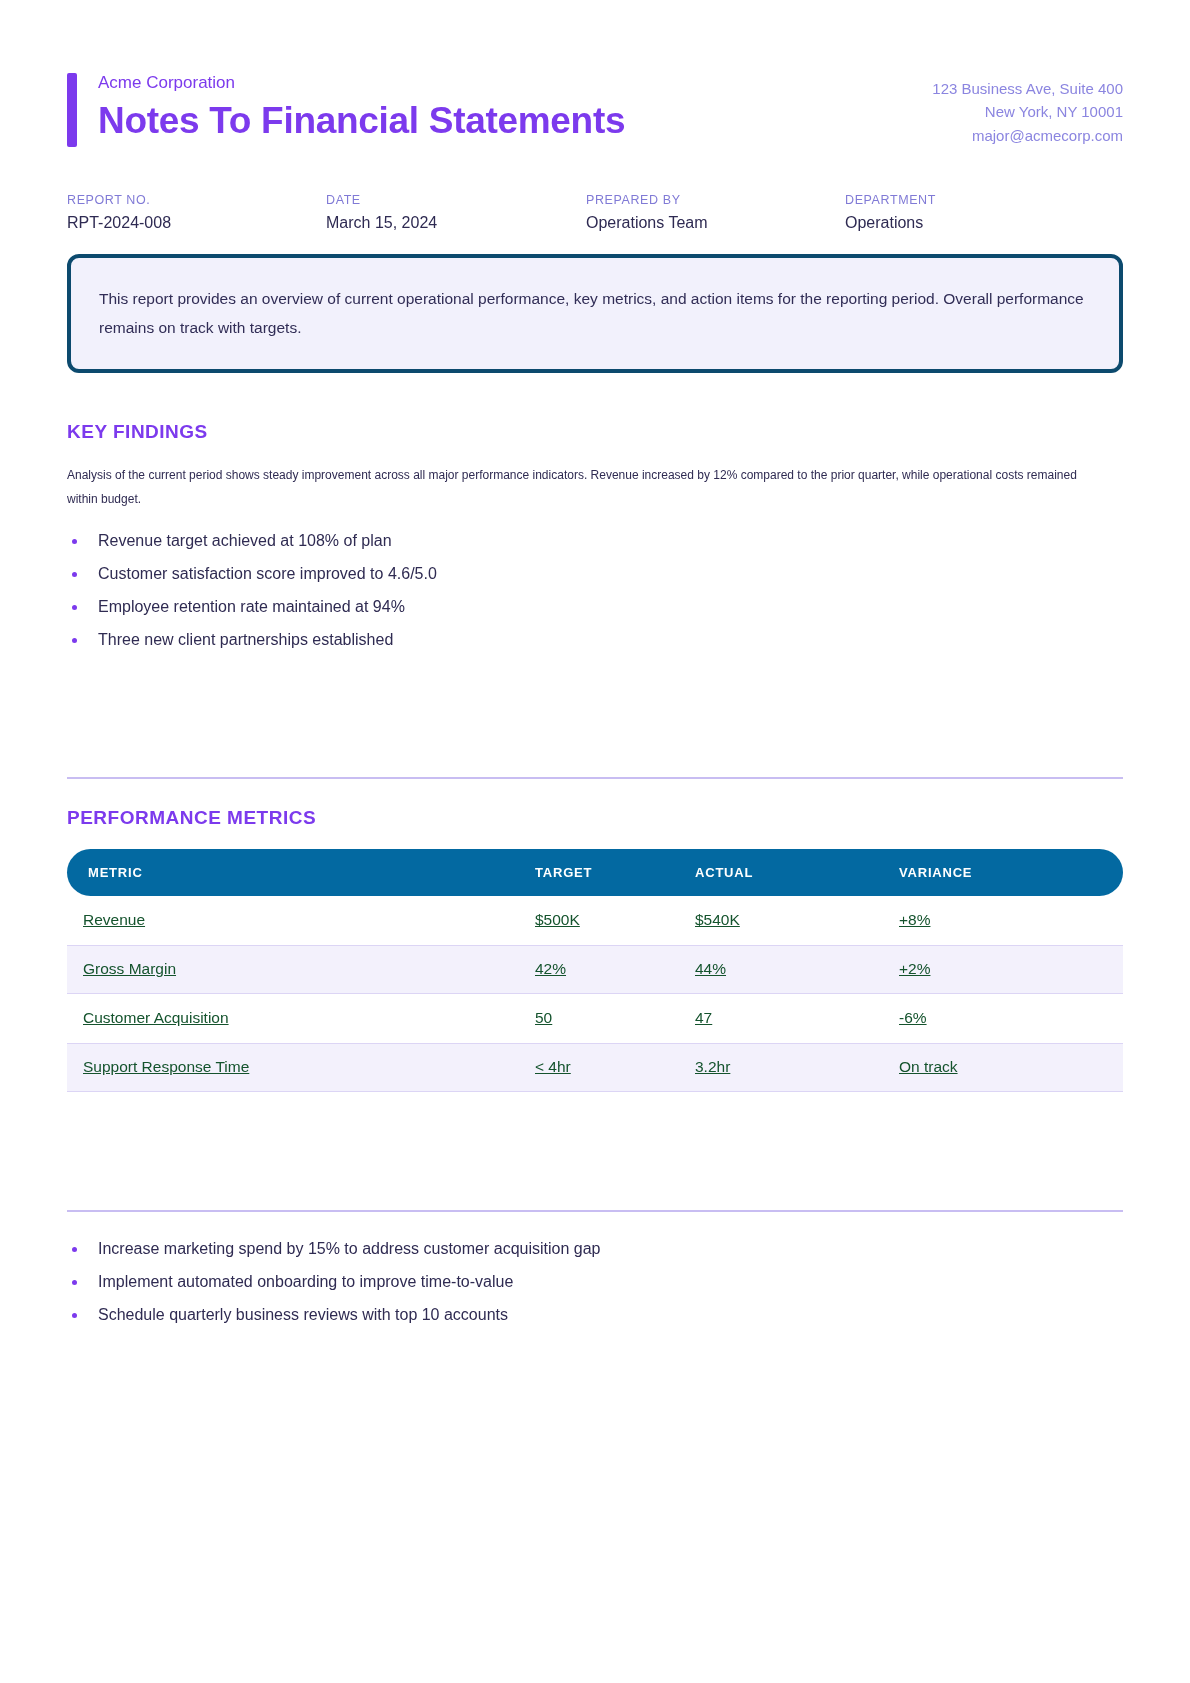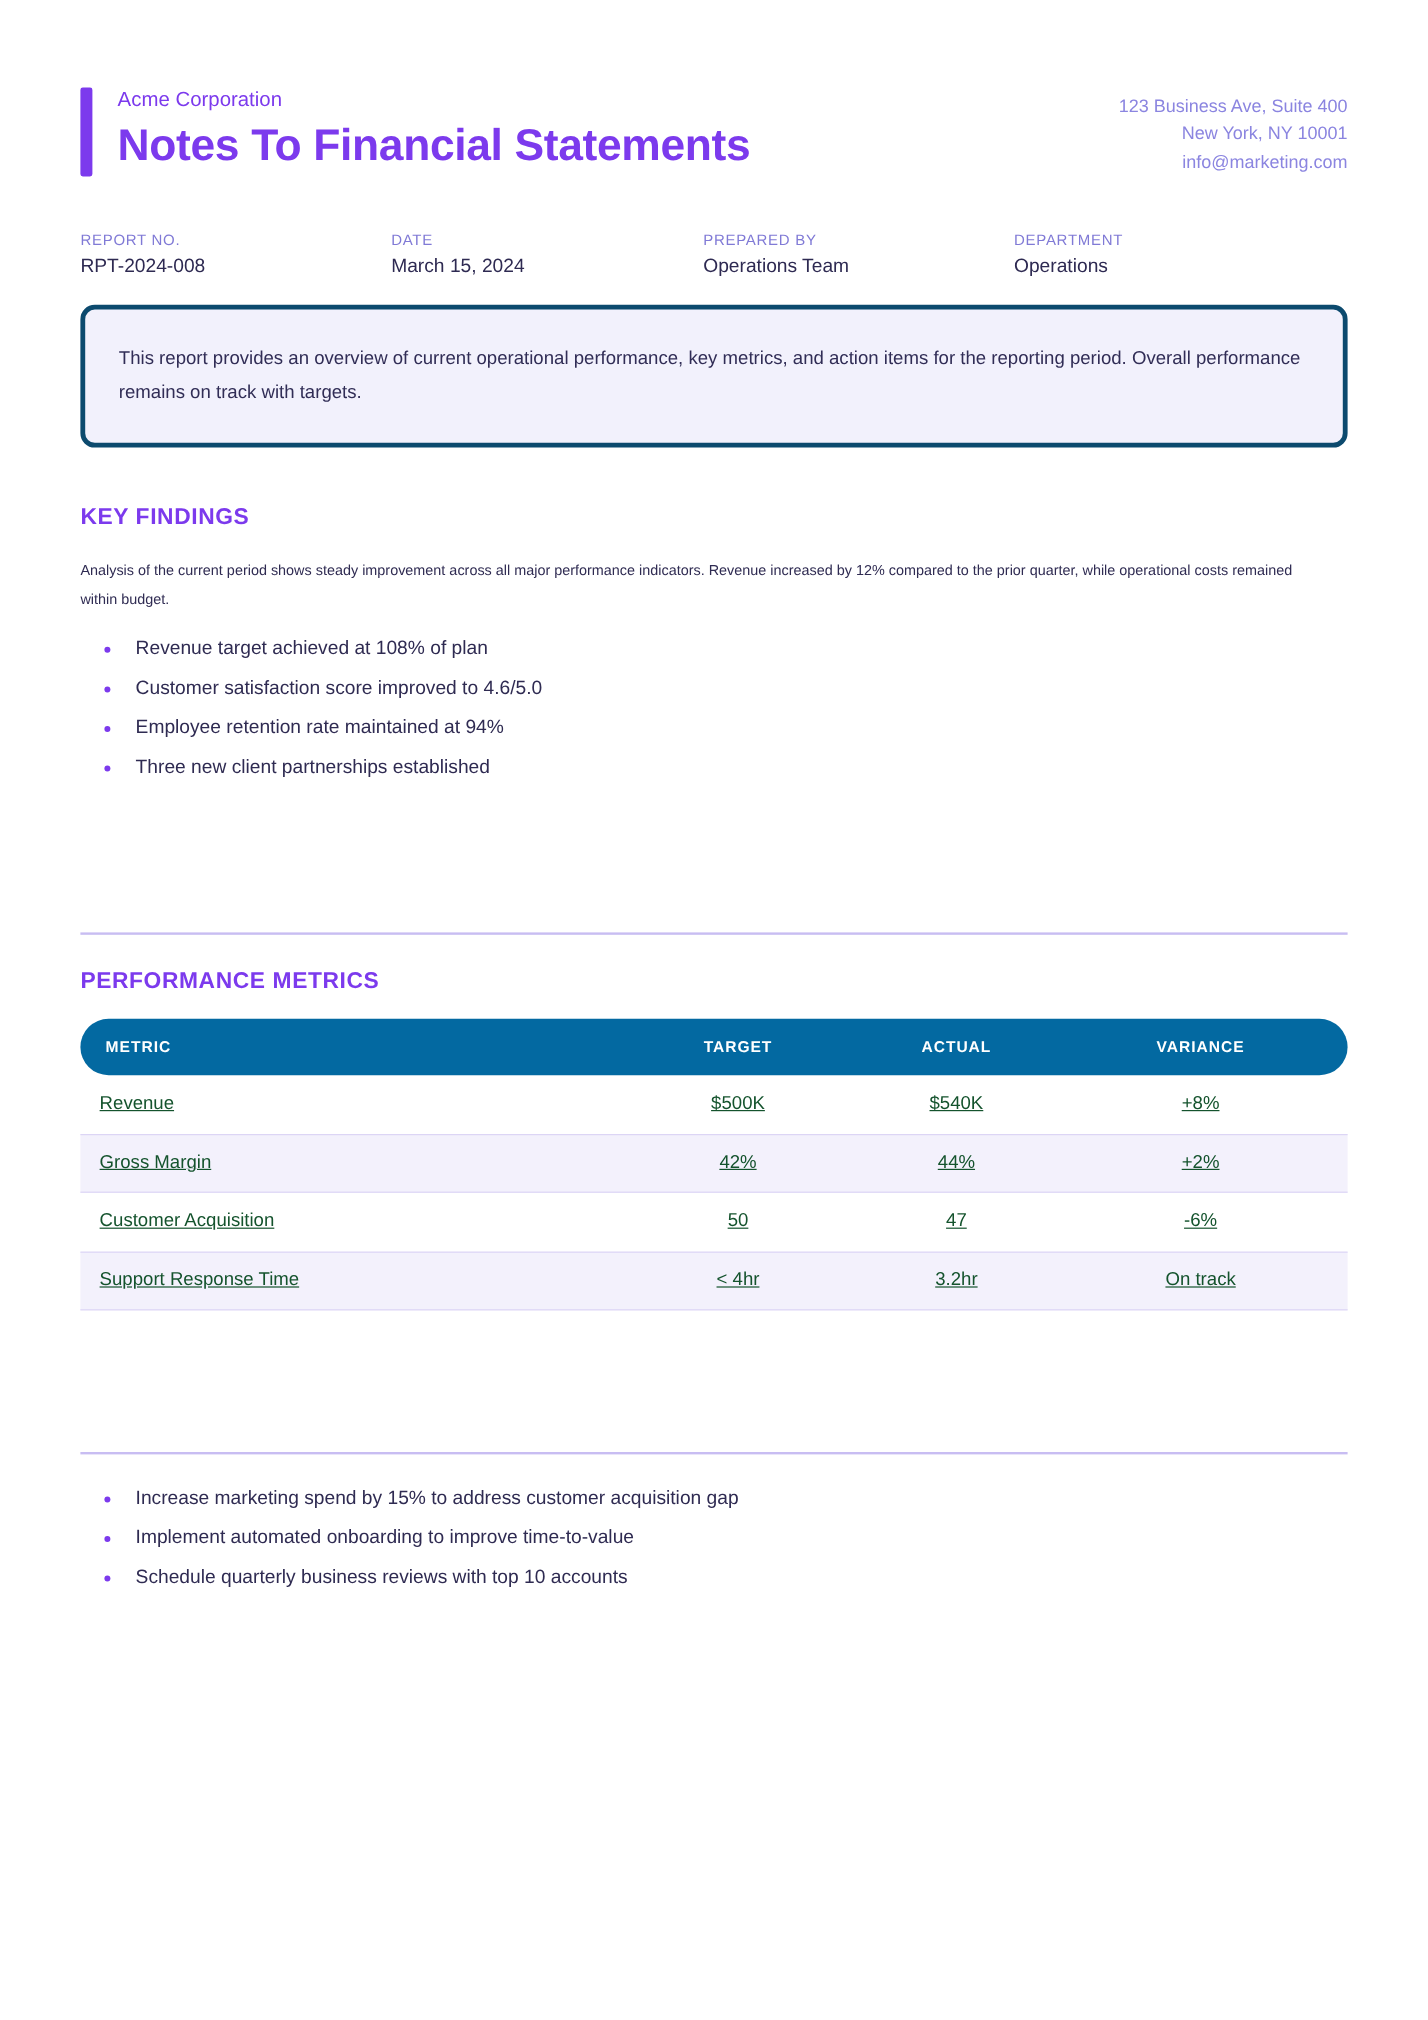--- a/index.html
+++ b/index.html
@@ -84,21 +84,21 @@
     color: #7c3aed;
   }
   .sec-key-findings { margin-top: 48px; }
   .intro {
     margin: 0 0 20px;
     font-size: 12px;
     line-height: 2.05;
     color: #2f2b52;
     max-width: 1010px;
   }
-  ul.bullets { list-style: none; margin: 16px; padding: 0; }
+  ul.bullets { list-style: none; margin: 1px; padding: 0; }
   ul.bullets li {
     position: relative;
     padding-left: 30px;
     font-size: 16px;
     color: #2f2b52;
     margin-bottom: 15px;
     line-height: 18px;
   }
   ul.bullets li .dot {
     position: absolute;
@@ -129,21 +129,21 @@
     background: #0369a1;
     color: #ffffff;
     border-radius: 24px;
     font-size: 13px;
     font-weight: 700;
     letter-spacing: 0.8px;
   }
   .mt-header .c.metric { padding-left: 21px; }
   .mt-row { height: 49px; font-size: 15.5px; color: #14532d; text-decoration: underline; }
   .mt-row .c.metric { padding-left: 16px; }
-  .c.num { text-align: center; }
+  .c.num { text-align: left; }
   .c.variance { padding-right: 21px; }
   .mt-row:nth-of-type(odd) {
     background: #f3f1fc;
     border-top: 1px solid #dcd5f5;
     border-bottom: 1px solid #dcd5f5;
   }
 
   
   .footer {
     position: absolute;
@@ -167,21 +167,21 @@
     <div class="header-left">
       <div class="accent-bar"></div>
       <div class="header-titles">
         <div class="company">Acme Corporation</div>
         <h1 class="title">Notes To Financial Statements</h1>
       </div>
     </div>
     <div class="header-address">
       <div>123 Business Ave, Suite 400</div>
       <div>New York, NY 10001</div>
-      <div>info@marketing.com</div>
+      <div>major@acmecorp.com</div>
     </div>
   </div>
 
   <div class="meta-row">
 
       <div class="meta-field">
         <div class="meta-label">REPORT NO.</div>
         <div class="meta-value">RPT-2024-008</div>
       </div>
 

